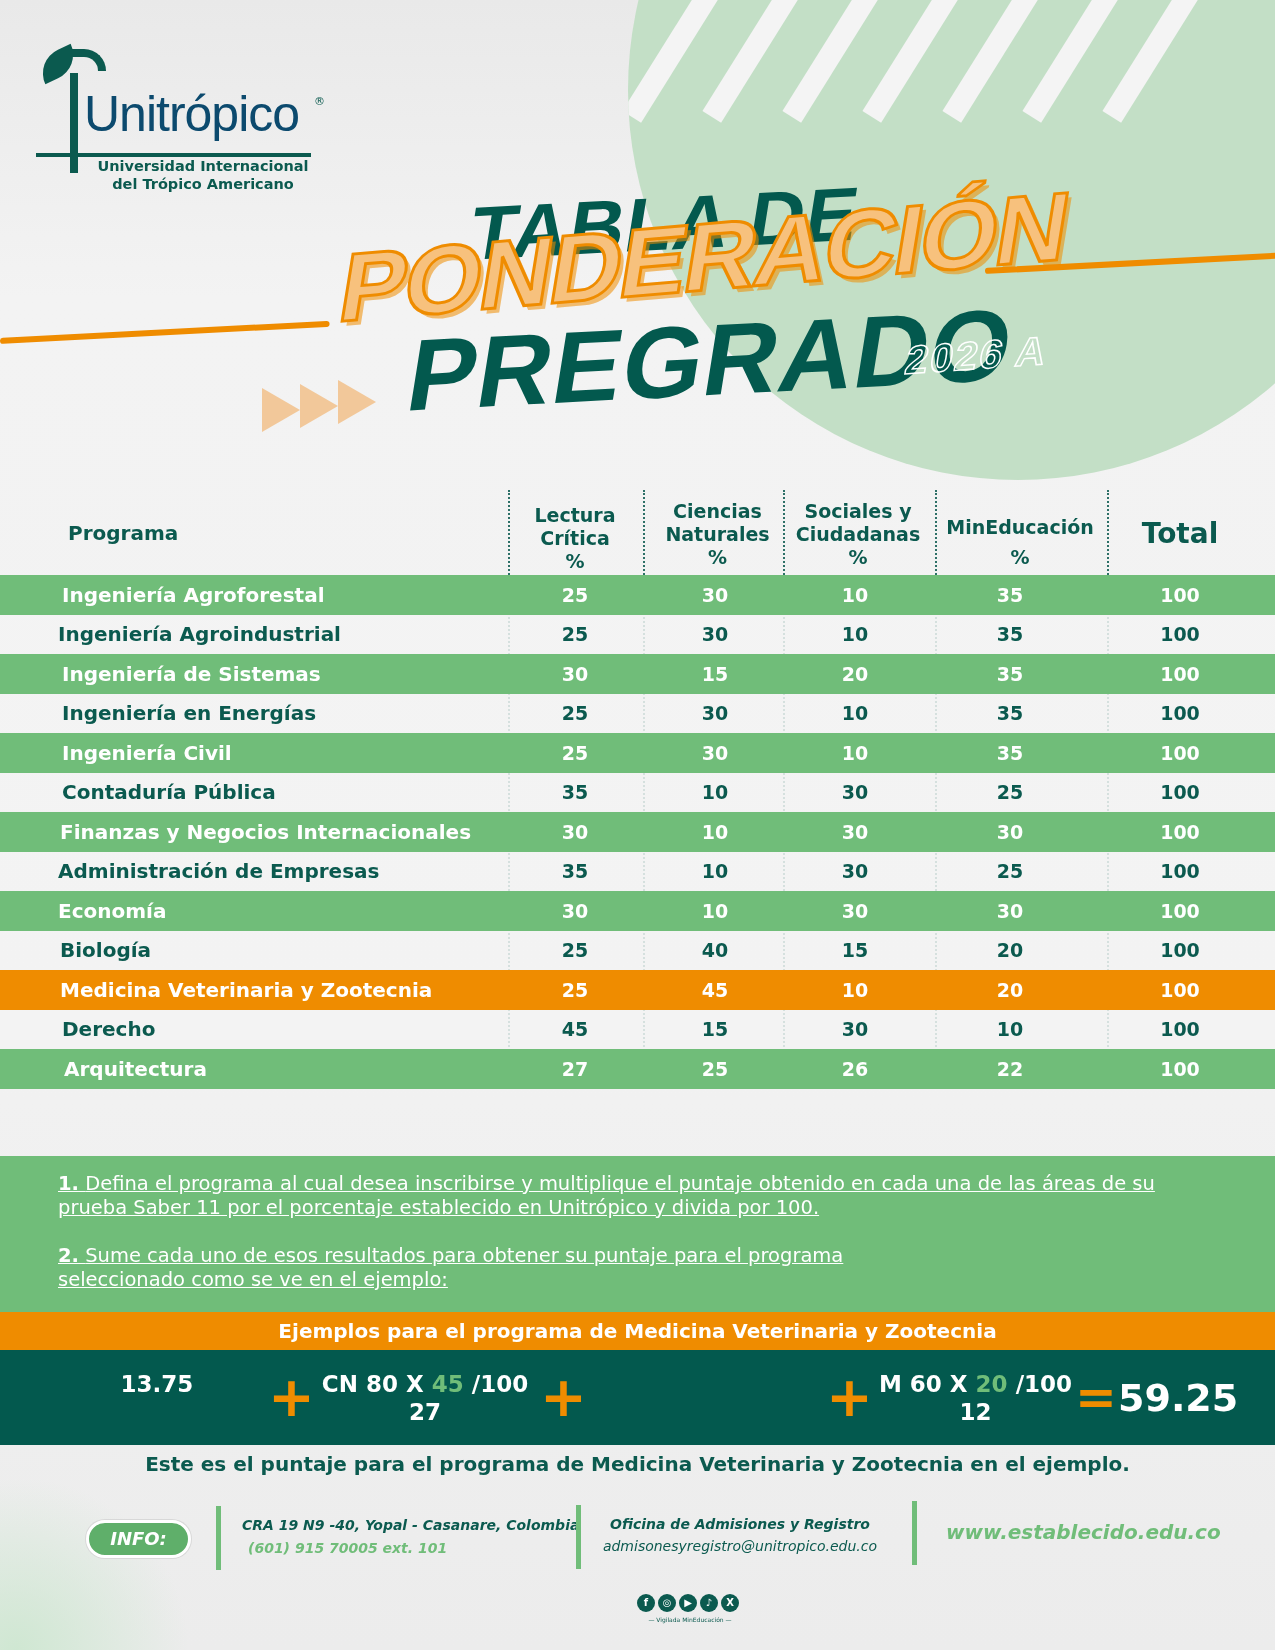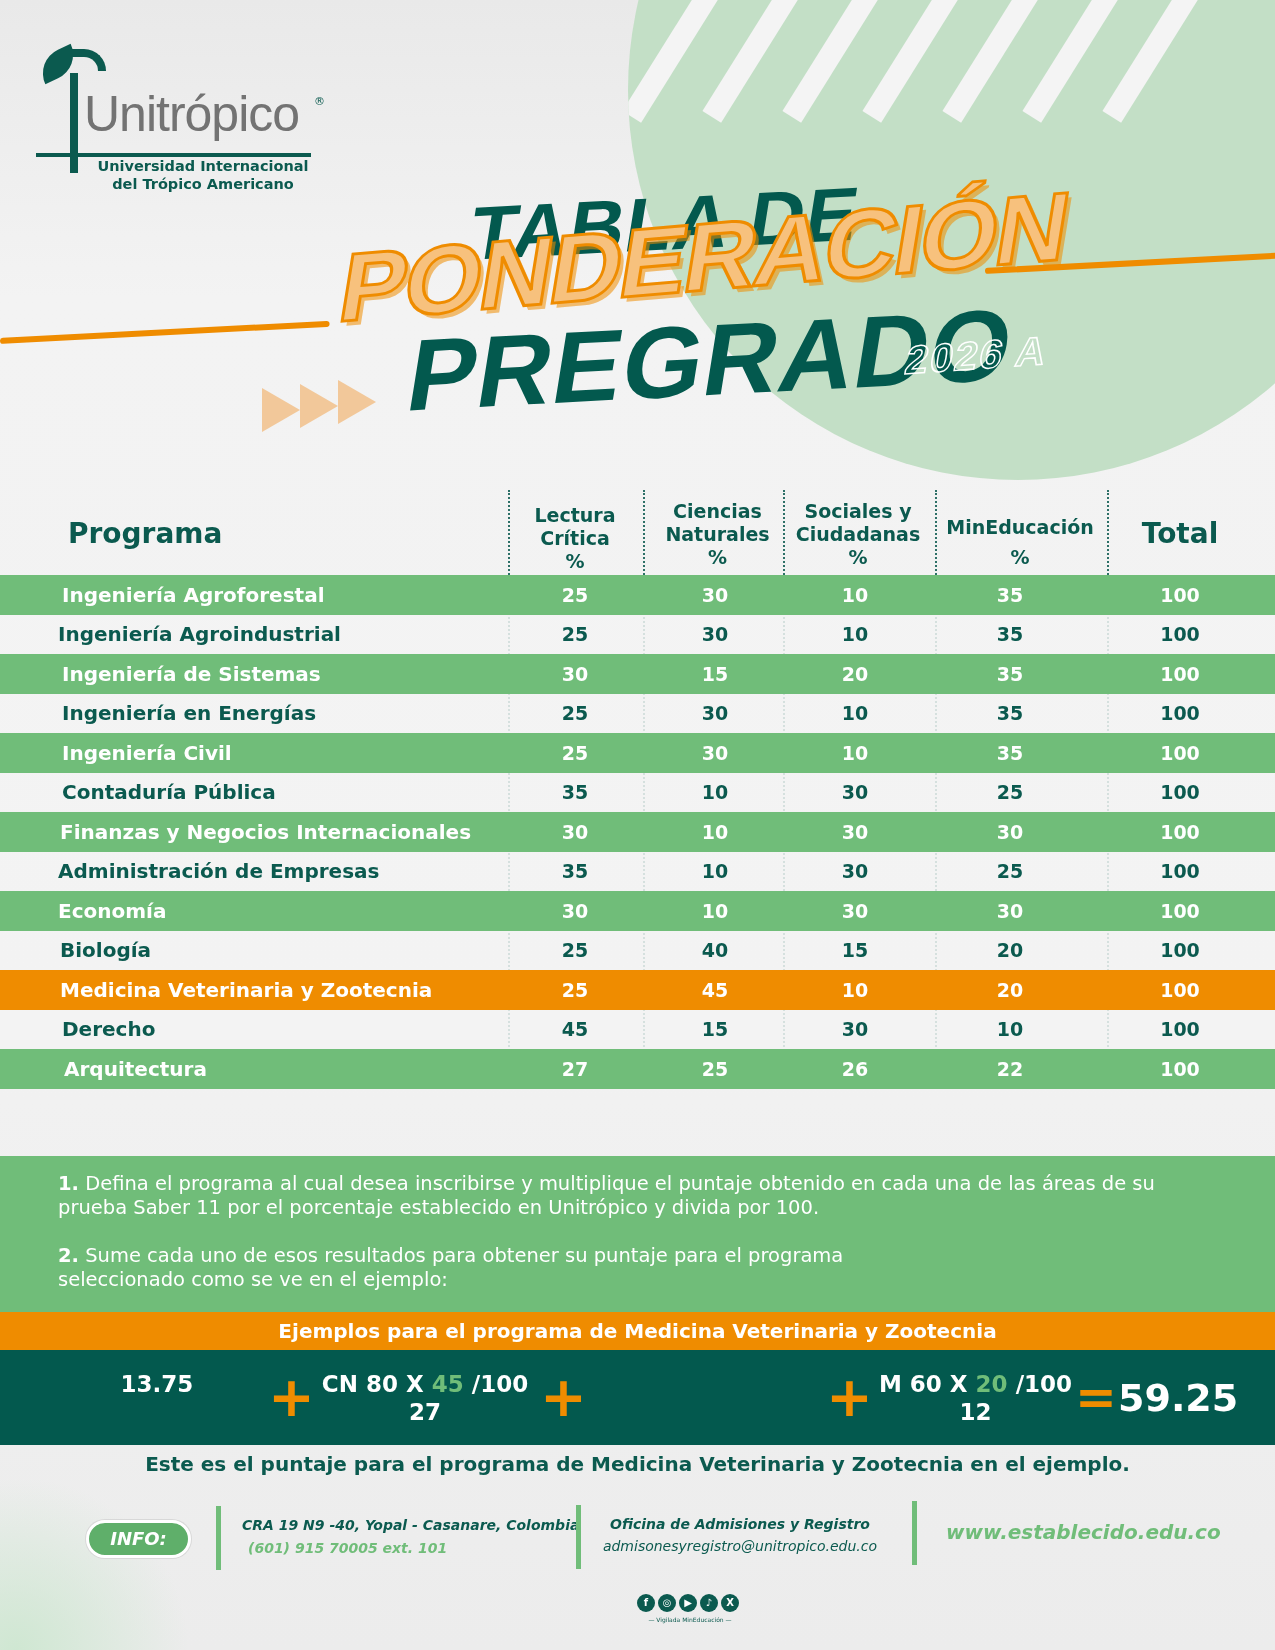--- a/index.html
+++ b/index.html
@@ -28,21 +28,21 @@
   }
   .arrow-tri {
     position: absolute; width: 0; height: 0;
     border-top: 22px solid transparent; border-bottom: 22px solid transparent;
     border-left: 38px solid #f2c89a;
   }
   
   .logo { position: absolute; left: 36px; top: 45px; width: 300px; height: 160px; }
   .logo-word {
     position: absolute; left: 48px; top: 40px;
-    font-family: "Liberation Sans", sans-serif; font-size: 50px; color: #737373; letter-spacing: -1px;
+    font-family: "Liberation Sans", sans-serif; font-size: 50px; color: #0c4a6e; letter-spacing: -1px;
   }
   .logo-reg { position: absolute; left: 278px; top: 50px; font-size: 11px; color: #0b5a4f; }
   .logo-bar { position: absolute; left: 0; top: 108px; width: 275px; height: 4px; background: #0b5a4f; }
   .logo-trunk { position: absolute; left: 34px; top: 28px; width: 8px; height: 100px; background: #0b5a4f; }
   .logo-leaf1 { position: absolute; left: 2px; top: 6px; width: 40px; height: 26px; background: #0b5a4f; border-radius: 40px 0 40px 0; transform: rotate(-25deg); }
   .logo-leaf2 { position: absolute; left: 34px; top: 4px; width: 36px; height: 22px; border-top: 8px solid #0b5a4f; border-right: 8px solid #0b5a4f; border-radius: 0 30px 0 0; }
   .logo-sub {
     position: absolute; left: 52px; top: 112px; width: 230px; text-align: center;
     font-family: "DejaVu Sans", sans-serif; font-size: 14.5px; color: #0b5a4f; line-height: 18px; font-weight: bold;
   }
@@ -69,21 +69,21 @@
     font-family: "Liberation Sans", sans-serif; font-weight: bold; font-size: 40px; color: transparent;
     -webkit-text-stroke: 1.5px #ffffff; letter-spacing: 2px; transform-origin: left top;
   }
   
   .table { position: absolute; left: 0; top: 470px; width: 1275px; }
   .thead { position: relative; height: 105px; }
   .th {
     position: absolute; text-align: center; font-weight: bold; color: #0b5a4f;
     font-family: "DejaVu Sans", sans-serif; font-size: 19px; line-height: 23px;
   }
-  .th-programa { left: 68px; top: 52px; font-size: 28px; text-align: left; }
+  .th-programa { left: 68px; top: 52px; font-size: 20px; text-align: left; }
   .th-total { left: 1130px; top: 52px; font-size: 28px; width: 100px; }
   .tbody { position: relative; }
   .row { position: relative; height: 39.5px; display: flex; align-items: center; }
   .row.green { background: #70bd79; color: #ffffff; }
   .row.light { background: rgba(243,243,243,0.85); color: #0b5a4f; }
   .row.orange { background: #ef8c00; color: #ffffff; }
   .cell { position: absolute; font-weight: bold; font-size: 19px; text-align: center; font-family: "DejaVu Sans", sans-serif; }
   .cell-name { left: 62px; text-align: left; font-size: 20px; }
   .c1 { left: 520px; width: 110px; }
   .c2 { left: 660px; width: 110px; }
@@ -91,21 +91,21 @@
   .c4 { left: 955px; width: 110px; }
   .c5 { left: 1130px; width: 100px; }
   .vline { position: absolute; top: 20px; width: 0; border-left: 2px dotted #0b5a4f; height: 580px; opacity: 0.85; }
   
   .ex-head {
     position: absolute; left: 0; top: 1180px; width: 1275px; height: 42px; background: #c2410c;
     color: #fff; font-weight: bold; font-size: 16px; text-align: center; line-height: 42px;
   }
   .ex-body {
     position: absolute; left: 0; top: 1156px; width: 1275px; height: 156px; background: #70bd79;
-    color: #fff; font-size: 19.5px; line-height: 24px; padding: 16px 58px 0 58px;
+    color: #fff; font-size: 19.5px; line-height: 24px; padding: 16px 58px 0 58px; text-decoration: underline;
   }
   .ex-body p { margin-bottom: 24px; }
   .ex-body b { font-weight: bold; }
   .ex2-head {
     position: absolute; left: 0; top: 1312px; width: 1275px; height: 54px; background: #ef8c00;
     color: #fff; font-weight: bold; font-size: 20px; text-align: center; line-height: 38px;
   }
   .calc {
     position: absolute; left: 0; top: 1350px; width: 1275px; height: 95px; background: #03594e; color: #fff;
   }

